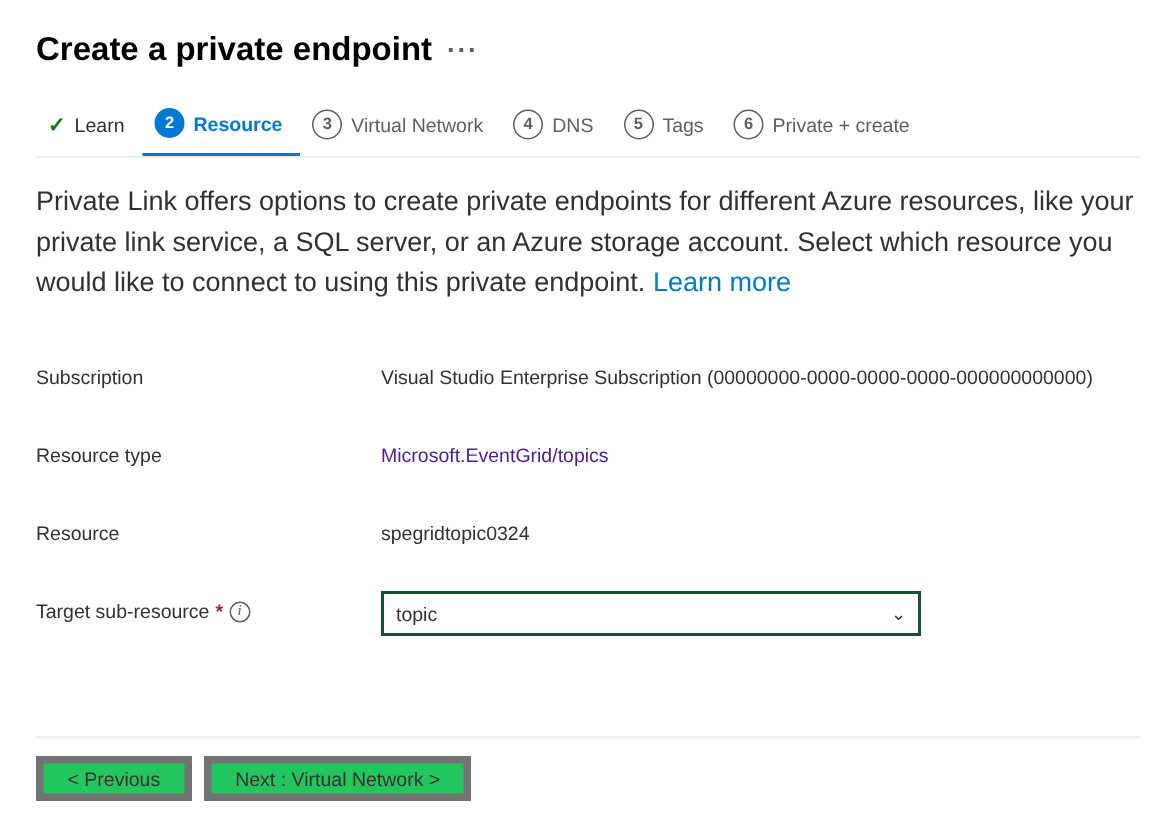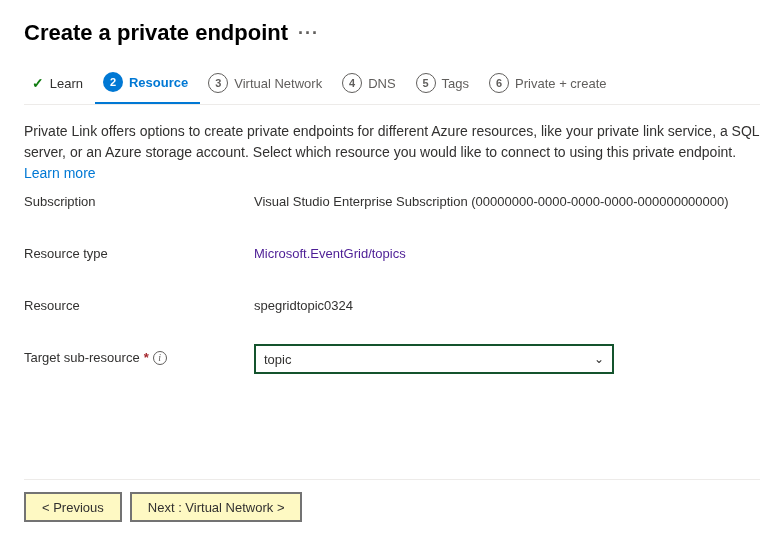--- a/index.html
+++ b/index.html
@@ -7,21 +7,21 @@
       font-family: 'Segoe UI', Arial, sans-serif;
       font-size: 13px;
       background: #fff;
       color: #323130;
       width: 784px;
       height: 550px;
       overflow: hidden;
     }
 
     .page-container {
-      padding: 20px 24px 16px 24px;
+      padding: 20px 24px 4px 24px;
       height: 100%;
       display: flex;
       flex-direction: column;
     }
 
     .page-title {
       font-size: 22px;
       font-weight: 600;
       color: #000;
       margin-bottom: 18px;
@@ -95,24 +95,24 @@
       font-weight: bold;
     }
 
     
     .content-area {
       flex: 1;
       overflow-y: auto;
     }
 
     .description-text {
-      font-size: 14px;
+      font-size: 18px;
       color: #323130;
       line-height: 1.5;
-      margin-bottom: 4px;
+      margin-bottom: 36px;
     }
 
     .learn-more {
       color: #0078d4;
       text-decoration: none;
       cursor: pointer;
     }
 
     
     .form-row {
@@ -185,22 +185,22 @@
       align-items: center;
       gap: 8px;
       margin-top: auto;
     }
 
     .btn {
       height: 30px;
       padding: 0 16px;
       font-size: 13px;
       cursor: pointer;
-      border: 2px solid #737373;
-      background: #fef9c3;
+      border: 5px solid #737373;
+      background: #22c55e;
       color: #323130;
       display: flex;
       align-items: center;
       justify-content: center;
     }
   </style>
 </head>
 <body>
 
 <div class="page-container">

